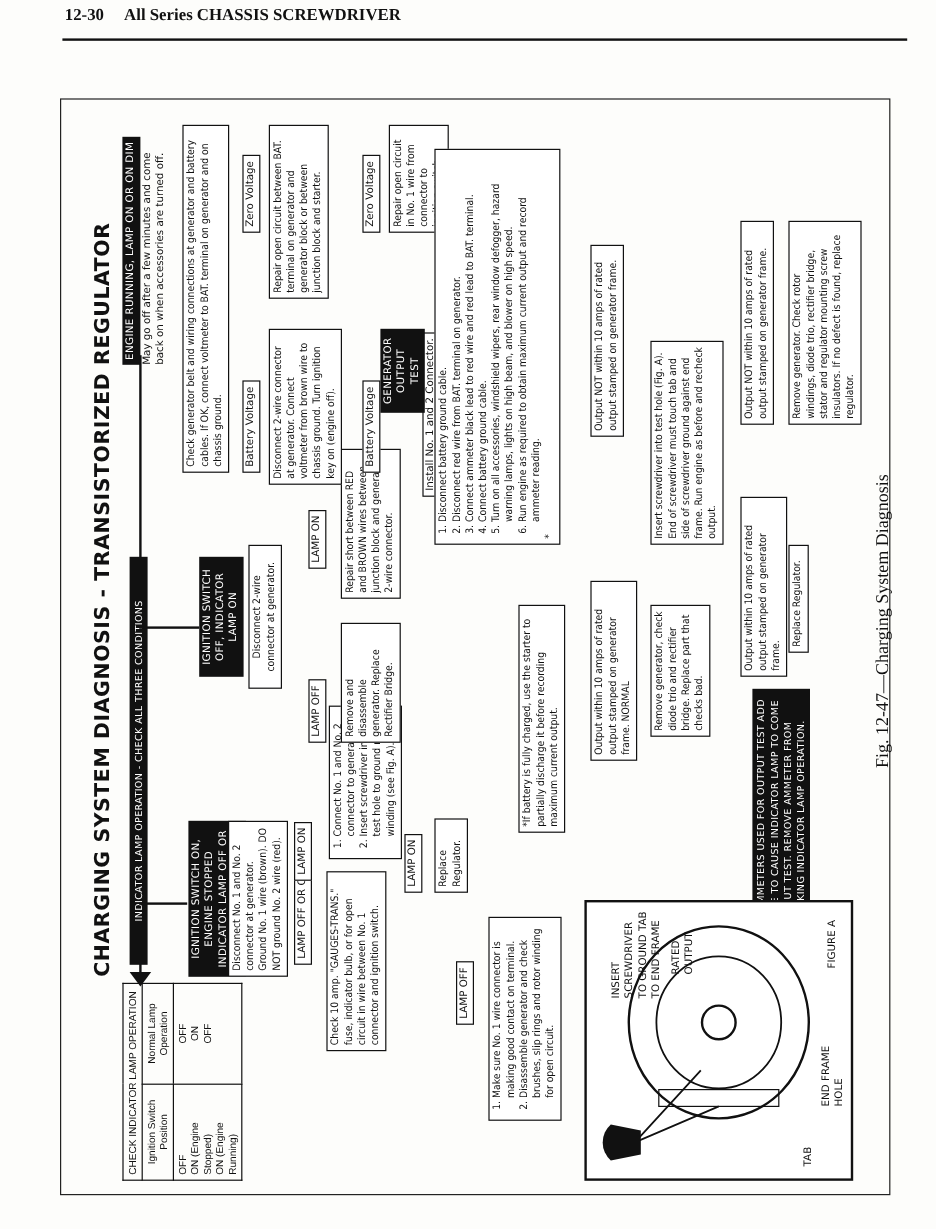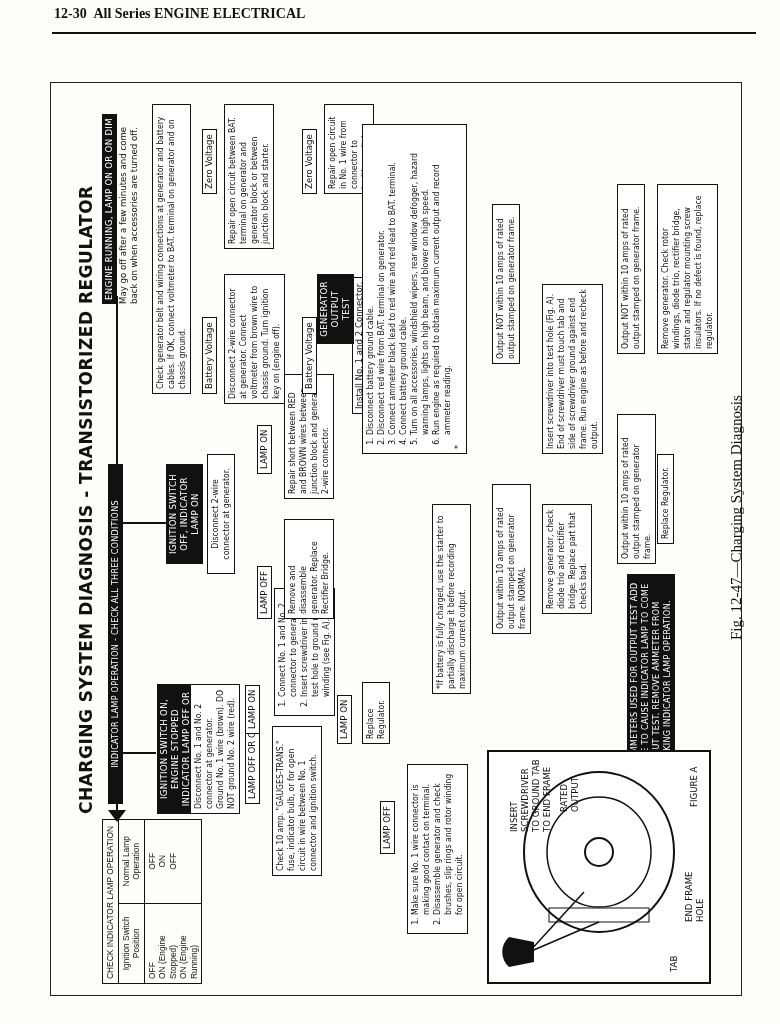--- a/index.html
+++ b/index.html
@@ -1,18 +1,18 @@
 <!DOCTYPE html>
 <html><head>
 <meta charset="utf-8">
 <style>
   html, body { margin:0; padding:0; }
   body { width:780px; height:1024px; background:#fdfdfb; position:relative; overflow:hidden; font-family:"Liberation Sans", sans-serif; color:#111; }
   .page-header { position:absolute; left:54px; top:6px; font-family:"Liberation Serif", serif; font-weight:bold; font-size:14px; }
-  .page-header .num { margin-right:4px;text-align:right; }
+  .page-header .num { margin-right:14px;text-align:right; }
   .header-rule { position:absolute; left:52px; top:32px; width:704px; height:2px; background:#111; }
   .frame { position:absolute; left:50px; top:82px; width:690px; height:912px; border:1px solid #222; }
   .caption { position:absolute; left:728px; top:410px; transform-origin:0 0; transform:rotate(-90deg) translateX(-230px); font-family:"Liberation Serif", serif; font-size:15px; white-space:nowrap; }
 
   
   .canvas { position:absolute; left:62px; top:994px; width:900px; height:660px; transform-origin:0 0; transform:rotate(-90deg); }
   .box { position:absolute; border:1.5px solid #111; background:#fff; font-family:"DejaVu Sans Condensed","DejaVu Sans", sans-serif; font-size:8.6px; line-height:11px; padding:2px 4px; box-sizing:border-box; }
   .inv { position:absolute; background:#111; color:#fff; font-size:8.6px; line-height:11px; padding:2px 4px; text-align:center; box-sizing:border-box; font-family:"DejaVu Sans", sans-serif; letter-spacing:0.3px; }
   .tag { position:absolute; border:1.5px solid #111; background:#fff; font-size:8.6px; line-height:11px; padding:1px 4px; white-space:nowrap; font-family:"DejaVu Sans", sans-serif; }
   .title { position:absolute; left:180px; top:14px; font-size:17px; font-weight:bold; letter-spacing:0.5px; white-space:nowrap; font-family:"DejaVu Sans", sans-serif; }
@@ -23,21 +23,21 @@
   table.lamp td, table.lamp th { border:1.5px solid #111; padding:2px 4px; font-weight:normal; vertical-align:top; }
   ol.steps { margin:0; padding-left:14px; }
   ol.steps li { margin:0; }
   .fig { position:absolute; border:2px solid #111; background:#fff; }
 </style>
 </head>
 <body>
 
 <div class="page-header">
   <span class="num">12-30</span>
-  <span>All Series ENGINE ELECTRICAL</span>
+  <span>All Series CHASSIS SCREWDRIVER</span>
 </div>
 <div class="header-rule"></div>
 <div class="frame"></div>
 <div class="caption">Fig. 12-47—Charging System Diagnosis</div>
 
 <div class="canvas">
   <div class="title">CHARGING SYSTEM DIAGNOSIS - TRANSISTORIZED REGULATOR</div>
 
   <div style="position:absolute; left:10px; top:40px; width:165px;">
     <table class="lamp">

